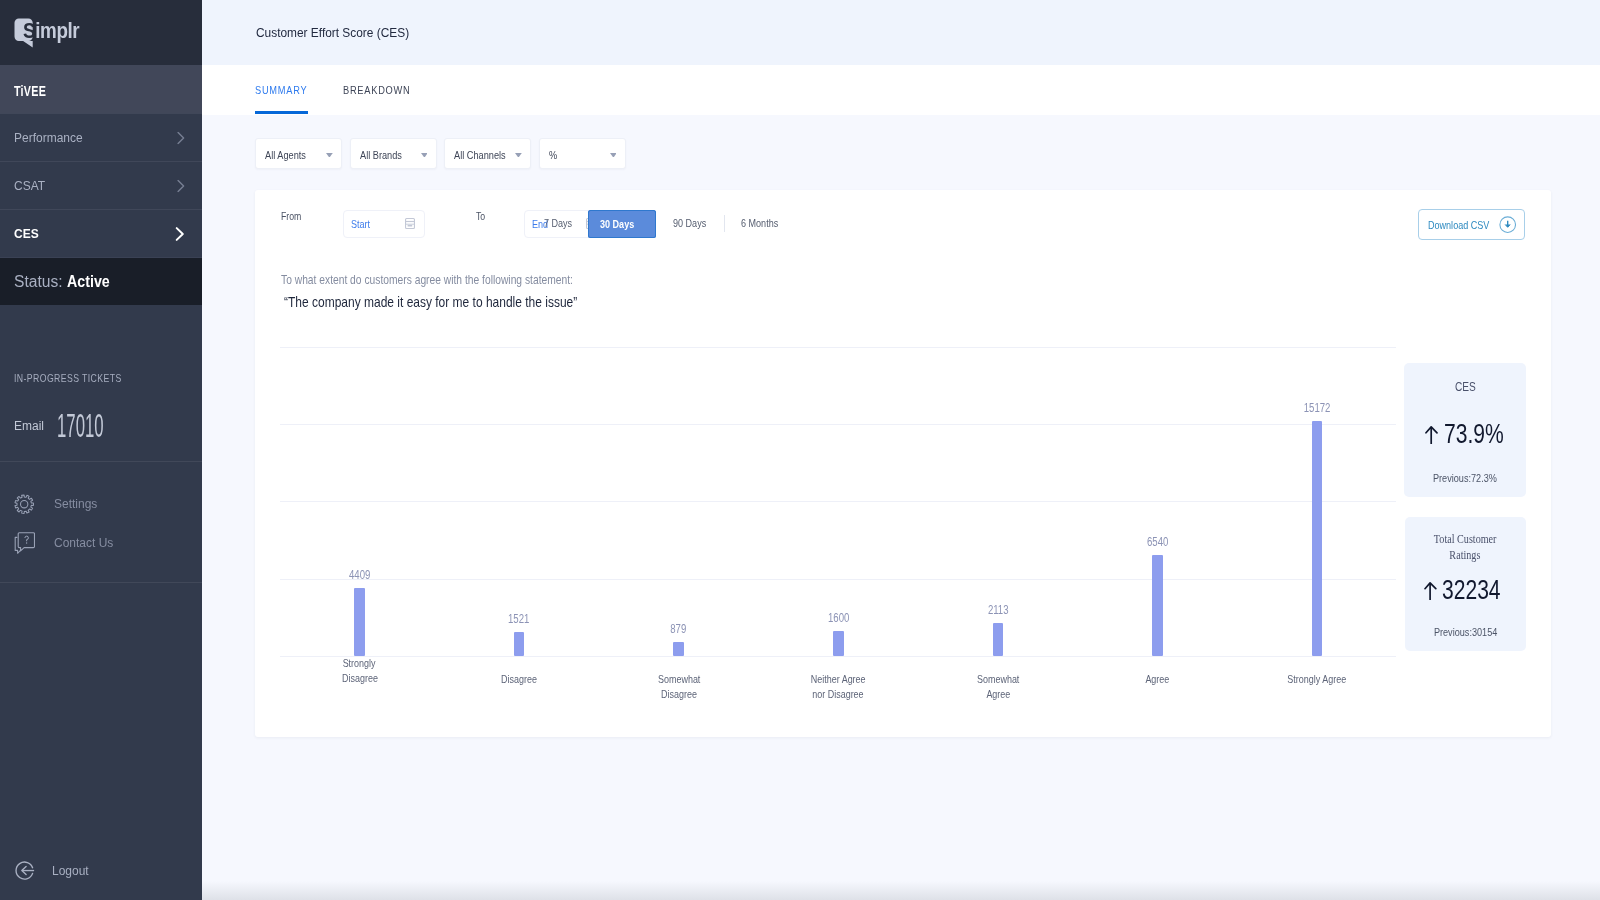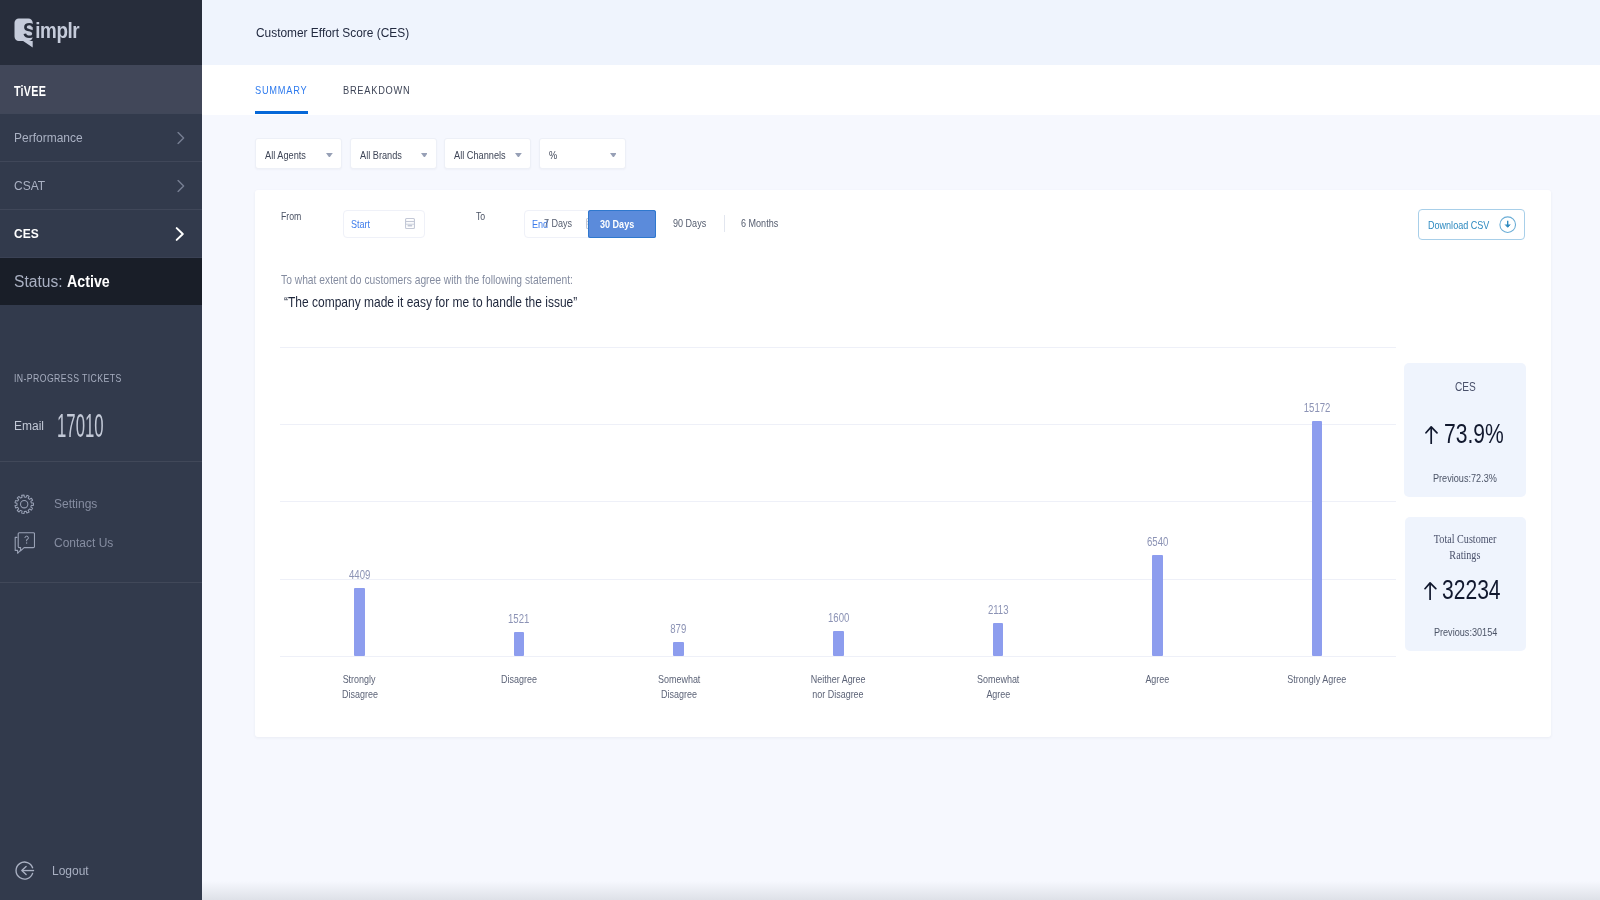--- a/index.html
+++ b/index.html
@@ -347,21 +347,21 @@
         </div>
 
         <div id="chart">
             <div class="gl" style="top: 309px;"></div>
             <div class="gl" style="top: 231.75px;"></div>
             <div class="gl" style="top: 154.5px;"></div>
             <div class="gl" style="top: 77.25px;"></div>
             <div class="gl" style="top: 0px;"></div>
             <div class="bar" style="left: 74.4857px; width: 10.6px; top: 240.881px; height: 68.1191px; background: rgb(141, 157, 238);"></div>
             <div class="bval" style="left: 39.7857px; width: 80px; top: 221.881px;"><span class="cxc">4409</span></div>
-            <div class="xlab" style="left: 9.78571px; width: 140px; top: 325px;">
+            <div class="xlab" style="left: 9.78571px; width: 140px; top: 309px;">
               <div><span class="cxc">Strongly</span></div>
               <div><span class="cxc">Disagree</span></div>
             </div>
             <div class="bar" style="left: 234.057px; width: 10.6px; top: 285.501px; height: 23.4994px; background: rgb(141, 157, 238);"></div>
             <div class="bval" style="left: 199.357px; width: 80px; top: 266.501px;"><span class="cxc">1521</span></div>
             <div class="xlab" style="left: 169.357px; width: 140px; top: 325px;">
               <div><span class="cxc">Disagree</span></div>
             </div>
             <div class="bar" style="left: 393.629px; width: 10.6px; top: 295.419px; height: 13.5806px; background: rgb(141, 157, 238);"></div>
             <div class="bval" style="left: 358.929px; width: 80px; top: 276.419px;"><span class="cxc">879</span></div>

